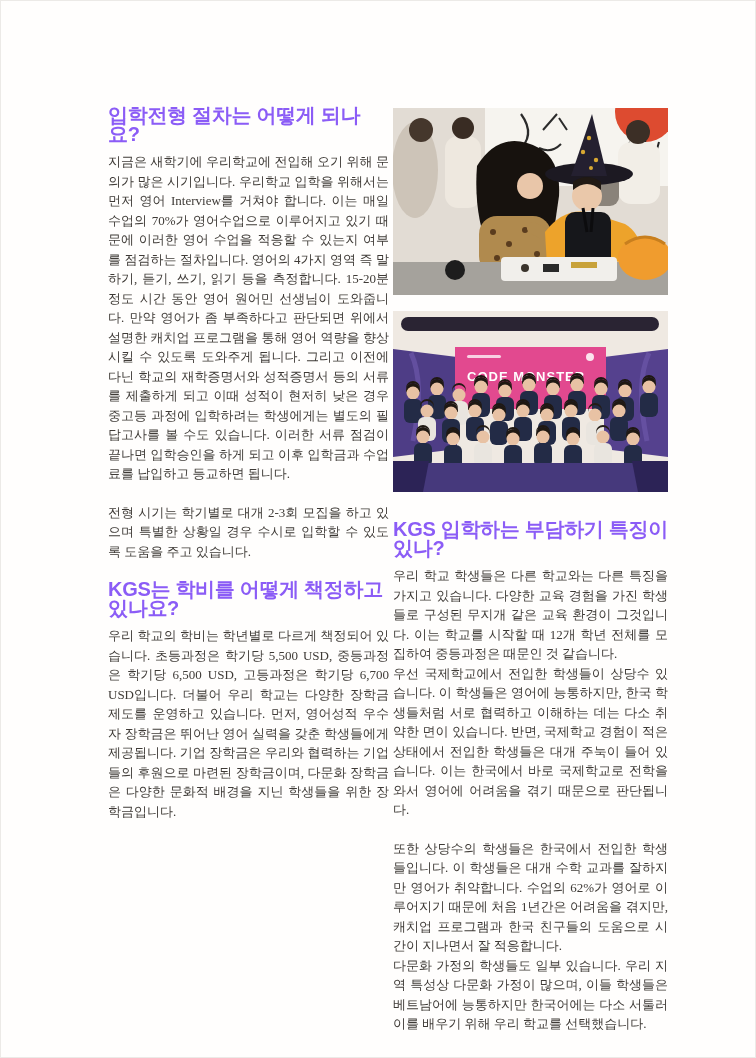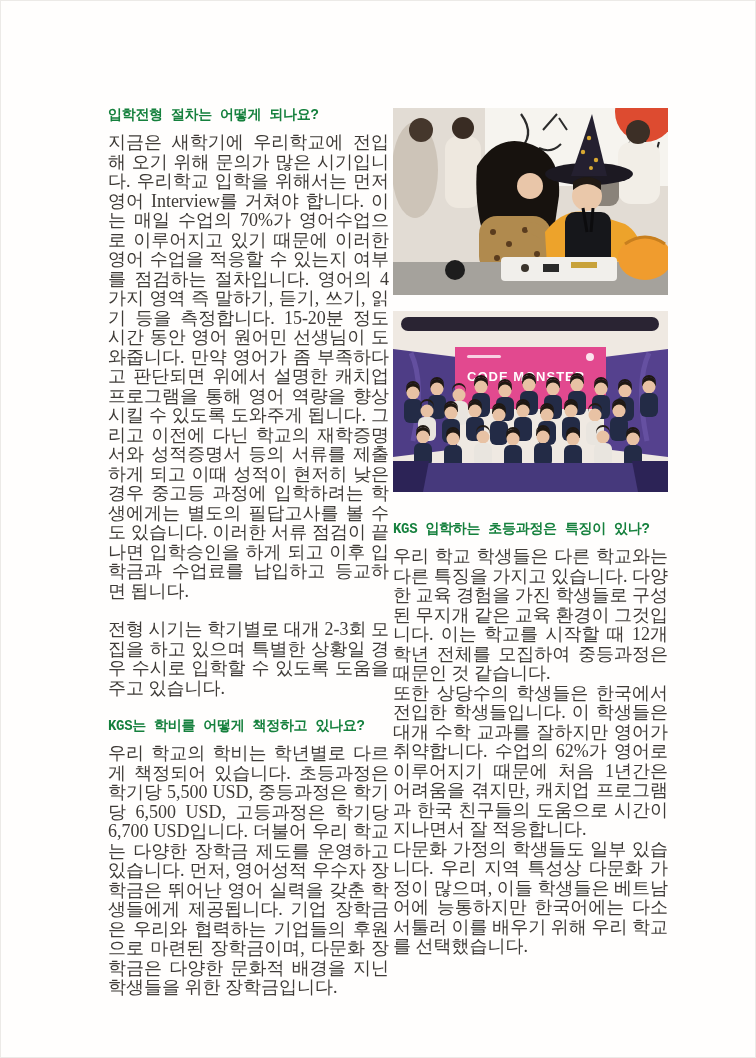--- a/index.html
+++ b/index.html
@@ -5,27 +5,27 @@
   html,body{margin:0;padding:0;background:#fff;}
   .page{
     position:relative;width:756px;height:1058px;background:#fffefd;
     overflow:hidden;box-shadow:inset 0 0 0 1px #eceae7;
     font-family:"Liberation Serif","DejaVu Serif",serif;
   }
   .col{position:absolute;}
   .col-left{left:108px;top:106px;width:281px;}
   .col-right{left:393px;top:108px;width:275px;}
   .qhead{
-    font-family:Liberation Mono, monospace;
-    font-size:14px;font-weight:bold;color:#15803d;
+    font-family:Liberation Sans, sans-serif;
+    font-size:20px;font-weight:bold;color:#8b5cf6;
     letter-spacing:-0.3px;margin:0 0 8px 0;line-height:19px;
   }
   .qhead.mt{margin-top:0;}
   p.body{
-    font-size:18px;line-height:19.5px;color:#3e3a36;
+    font-size:13px;line-height:19.5px;color:#3e3a36;
     text-align:justify;margin:0 0 19px 0;
   }
   p.body.tight{margin-bottom:0;}
   .photo{width:275px;overflow:hidden;background:#ddd;}
   .photo svg{display:block;}
   .photo1{height:187px;margin-bottom:16px;}
   .photo2{height:181px;margin-bottom:28px;}
   .banner-text{
     font-family:"Liberation Sans","DejaVu Sans",sans-serif;
     font-weight:bold;letter-spacing:1px;
@@ -162,19 +162,20 @@
           <circle cx="150" cy="158" r="3.5" fill="#f3f1ee"></circle>
         <circle cx="180" cy="160" r="3.5" fill="#f3f1ee"></circle>
           <circle cx="240" cy="160" r="3.5" fill="#f3f1ee"></circle>
 
         <rect y="152" width="275" height="29" fill="#46397c"></rect>
         <path d="M0 150 h36 l-6 31 h-30 z" fill="#2c2356"></path>
         <path d="M275 150 h-36 l6 31 h30 z" fill="#2c2356"></path>
       </svg>
     </div>
 
-    <h2 class="qhead">KGS 입학하는 초등과정은 특징이 있나?</h2>
+    <h2 class="qhead">KGS 입학하는 부담하기 특징이 있나?</h2>
     <p class="body tight">우리 학교 학생들은 다른 학교와는 다른 특징을 가지고 있습니다. 다양한 교육 경험을 가진 학생들로 구성된 무지개 같은 교육 환경이 그것입니다. 이는 학교를 시작할 때 12개 학년 전체를 모집하여 중등과정은 때문인 것 같습니다.</p>
+    <p class="body">우선 국제학교에서 전입한 학생들이 상당수 있습니다. 이 학생들은 영어에 능통하지만, 한국 학생들처럼 서로 협력하고 이해하는 데는 다소 취약한 면이 있습니다. 반면, 국제학교 경험이 적은 상태에서 전입한 학생들은 대개 주눅이 들어 있습니다. 이는 한국에서 바로 국제학교로 전학을 와서 영어에 어려움을 겪기 때문으로 판단됩니다.</p>
     <p class="body tight">또한 상당수의 학생들은 한국에서 전입한 학생들입니다. 이 학생들은 대개 수학 교과를 잘하지만 영어가 취약합니다. 수업의 62%가 영어로 이루어지기 때문에 처음 1년간은 어려움을 겪지만, 캐치업 프로그램과 한국 친구들의 도움으로 시간이 지나면서 잘 적응합니다.</p>
     <p class="body">다문화 가정의 학생들도 일부 있습니다. 우리 지역 특성상 다문화 가정이 많으며, 이들 학생들은 베트남어에 능통하지만 한국어에는 다소 서툴러 이를 배우기 위해 우리 학교를 선택했습니다.</p>
   </div>
 
 </div>
 
 </body></html>

